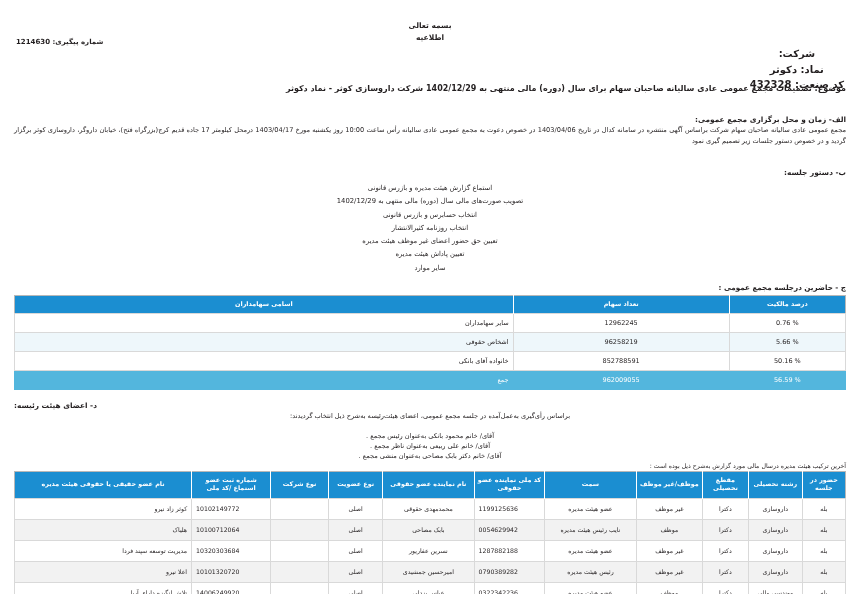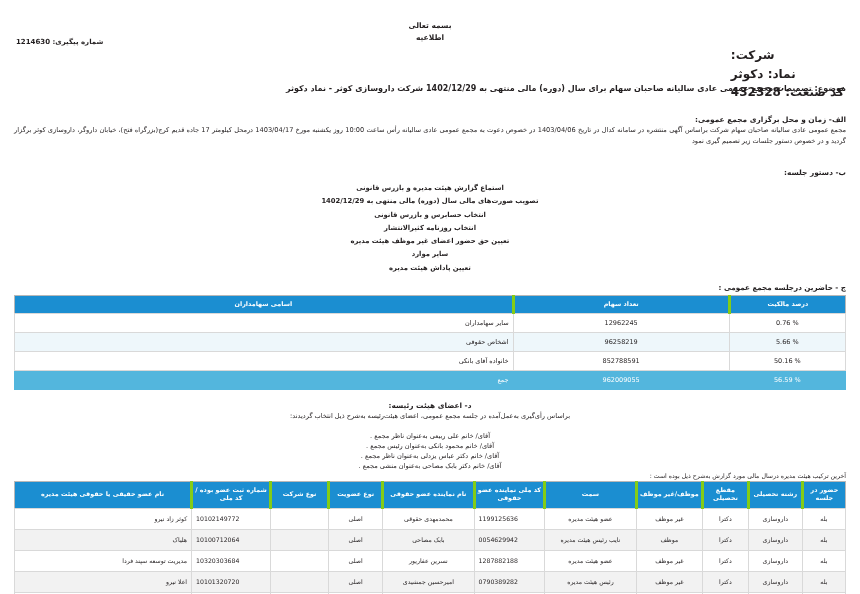--- a/index.html
+++ b/index.html
@@ -50,23 +50,23 @@
     font-size: 7px;
     font-weight: 600;
     white-space: nowrap;
     direction: rtl;
   }
 
   .company-block {
     position: absolute;
     top: 40px;
     right: 2px;
-    font-size: 12px;
+    font-size: 10px;
     line-height: 1.55;
-    text-align: left;
+    text-align: center;
     font-weight: 600;
     white-space: nowrap;
   }
 
   
   .subject {
     margin-top: 6px;
     font-size: 8px;
     font-weight: 700;
     text-align: right;
@@ -92,21 +92,20 @@
 
   
   .agenda {
     margin-top: 2px;
   }
   .agenda-item {
     font-size: 6.8px;
     text-align: center;
     padding: 4.5px 0 0 0;
     line-height: 1.3;
-    font-weight: bold;
   }
 
   
   .tbl-label {
     font-size: 7.2px;
     font-weight: 700;
     text-align: right;
     margin: 10px 0 3px 0;
   }
   table {
@@ -118,21 +117,21 @@
   table.bordered {
     border: 1px solid #b8b8b8;
   }
   thead th {
     background: #1b8ed1;
     color: #ffffff;
     font-weight: 600;
     text-align: center;
     vertical-align: middle;
     border-left: 1px solid #ffffff;
-    border-right: 3px solid #84cc16;
+    border-right: 1px solid #84cc16;
     padding: 5px 2px;
     line-height: 1.22;
     font-size: 6.4px;
   }
   thead th:first-child { border-right: none; }
   thead th:last-child { border-left: none; }
 
   tbody td {
     border: 1px solid #d9d9d9;
     padding: 3px 4px;
@@ -202,22 +201,22 @@
   <div class="sec-title">الف- زمان و محل برگزاری مجمع عمومی:</div>
   <div class="para">مجمع عمومی عادی سالیانه صاحبان سهام شرکت براساس آگهی منتشره در سامانه کدال در تاریخ 1403/04/06 در خصوص دعوت به مجمع عمومی عادی سالیانه رأس ساعت 10:00 روز یکشنبه مورخ 1403/04/17 درمحل کیلومتر 17 جاده قدیم کرج(بزرگراه فتح)، خیابان داروگر، داروسازی کوثر برگزار گردید و در خصوص دستور جلسات زیر تصمیم گیری نمود</div>
 
   <div class="sec-title">ب- دستور جلسه:</div>
   <div class="agenda">
     <div class="agenda-item">استماع گزارش هیئت مدیره و بازرس قانونی</div>
     <div class="agenda-item">تصویب صورت‌های مالی سال (دوره) مالی منتهی به 1402/12/29</div>
     <div class="agenda-item">انتخاب حسابرس و بازرس قانونی</div>
     <div class="agenda-item">انتخاب روزنامه کثیرالانتشار</div>
     <div class="agenda-item">تعیین حق حضور اعضای غیر موظف هیئت مدیره</div>
+    <div class="agenda-item">تعیین پاداش هیئت مدیره</div>
     <div class="agenda-item">سایر موارد</div>
-    <div class="agenda-item">تعیین پاداش هیئت مدیره</div>
   </div>
 
   <div class="tbl-label">ج - حاضرین درجلسه مجمع عمومی :</div>
   <table class="sh-table bordered">
     <colgroup>
       <col style="width:14%">
       <col style="width:26%">
       <col style="width:60%">
     </colgroup>
     <thead>
@@ -244,26 +243,25 @@
         <td class="name">خانواده آقای بانکی</td>
       </tr>
       <tr class="total">
         <td class="num">% 56.59</td>
         <td class="num">962009055</td>
         <td class="name">جمع</td>
       </tr>
     </tbody>
   </table>
 
-  <div class="sec-title" style="text-align:center;margin-top:11px;">د- اعضای هیئت رئیسه:</div>
+  <div class="sec-title" style="text-align:left;margin-top:11px;">د- اعضای هیئت رئیسه:</div>
   <div class="para" style="text-align:center;text-align-last:center;">براساس رأی‌گیری به‌عمل‌آمده در جلسه مجمع عمومی، اعضای هیئت‌رئیسه به‌شرح ذیل انتخاب گردیدند:</div>
   <div class="roster">
+    <div>آقای/ خانم  محمود بانکی  به‌عنوان رئیس مجمع .</div>
     <div>آقای/ خانم  علی ربیعی  به‌عنوان ناظر مجمع .</div>
-    <div>آقای/ خانم  محمود بانکی  به‌عنوان رئیس مجمع .</div>
-    <div>آقای/ خانم  دکتر عباس یزدلی  به‌عنوان ناظر مجمع .</div>
     <div>آقای/ خانم  دکتر بابک مصاحی  به‌عنوان منشی مجمع .</div>
   </div>
 
   <div class="note-line">آخرین ترکیب هیئت مدیره درسال مالی مورد گزارش به‌شرح ذیل بوده است :</div>
 
   <table class="dir-table bordered">
     <colgroup>
       <col style="width:5.2%">
         <col style="width:6.5%">
         <col style="width:5.5%">
@@ -280,21 +278,21 @@
       <tr>
         <th>حضور در جلسه</th>
         <th>رشته تحصیلی</th>
         <th>مقطع تحصیلی</th>
         <th>موظف/غیر موظف</th>
         <th>سمت</th>
         <th>کد ملی نماینده عضو حقوقی</th>
         <th>نام نماینده عضو حقوقی</th>
         <th>نوع عضویت</th>
         <th>نوع شرکت</th>
-        <th>شماره ثبت عضو بوده /کد ملی</th>
+        <th>شماره ثبت عضو استماع /کد ملی</th>
         <th>نام عضو حقیقی یا حقوقی هیئت مدیره</th>
       </tr>
     </thead>
     <tbody>
       <tr>
         <td>بله</td>
         <td>داروسازی</td>
         <td>دکترا</td>
         <td>غیر موظف</td>
         <td>عضو هیئت مدیره</td>

